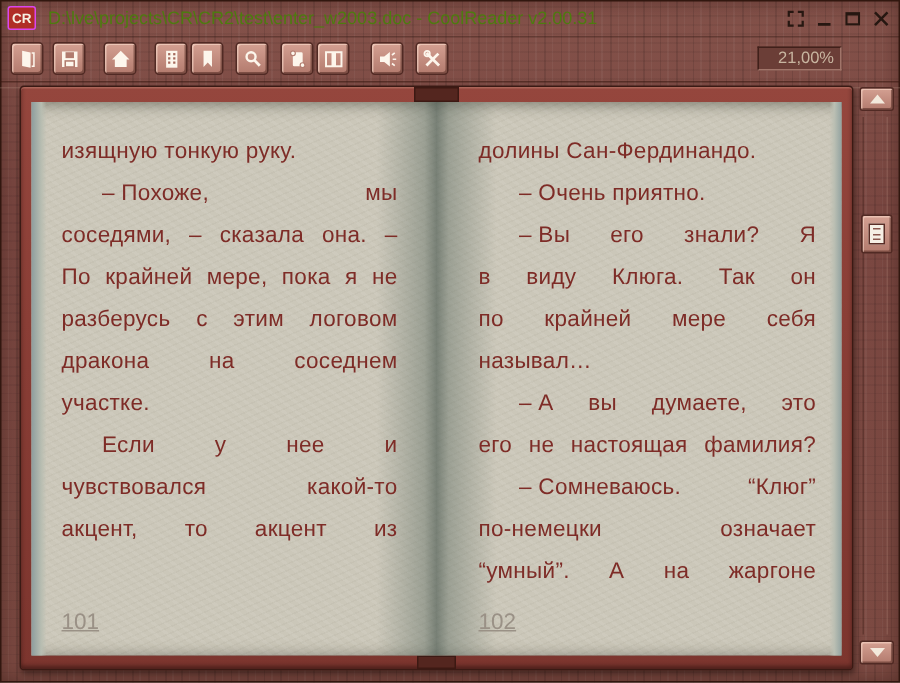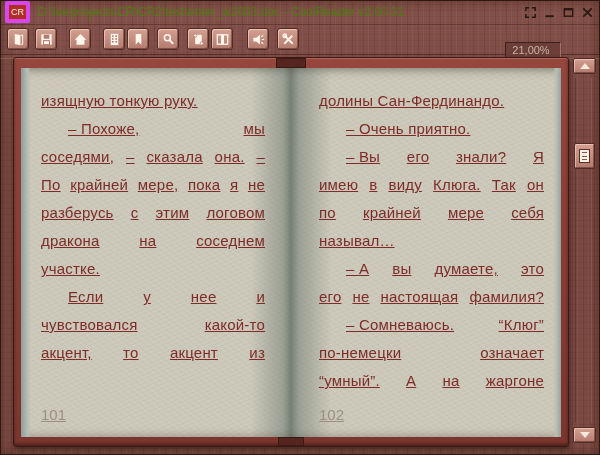--- a/index.html
+++ b/index.html
@@ -8,42 +8,42 @@
     font-family:"Liberation Sans",sans-serif;
     background:
       repeating-linear-gradient(90deg, rgba(0,0,0,.10) 0 1px, transparent 1px 5px, rgba(255,255,255,.045) 5px 6px, transparent 6px 11px),
       repeating-linear-gradient(0deg, rgba(0,0,0,.05) 0 1px, transparent 1px 6px),
       linear-gradient(180deg,#84524a,#7a4741 30%,#7c4a42);
     box-shadow:inset 0 0 0 1px #31170f, inset 0 0 14px rgba(30,10,6,.45);
   }
   
   .titlebar{position:absolute;top:0;left:0;right:0;height:24px;display:flex;align-items:center;
     padding:0 6px 0 5px;border-bottom:1px solid rgba(40,18,12,.35);}
-  .app-icon{width:17px;height:14px;background:#b02d26;border:4px solid #d946ef;border-radius:2px;
-    color:#f6efe2;font-size:9px;font-weight:normal;display:flex;align-items:center;justify-content:center;
+  .app-icon{width:17px;height:14px;background:#b02d26;border:1px solid #d946ef;border-radius:2px;
+    color:#f6efe2;font-size:9px;font-weight:bold;display:flex;align-items:center;justify-content:center;
     letter-spacing:0;line-height:1;}
   .title-text{margin-left:8px;font-size:12px;color:#4d7c0f;white-space:nowrap;overflow:hidden;}
   .win-controls{margin-left:auto;display:flex;align-items:center;gap:5px;}
   .win-btn{width:14px;height:14px;display:flex;align-items:center;justify-content:center;cursor:pointer;}
   .win-btn svg{display:block;}
   
   .toolbar{position:absolute;top:25px;left:0;right:0;height:28px;display:flex;align-items:center;padding-left:7px;}
   .tb-btn{width:22px;height:22px;border:1px solid #512a24;border-radius:3px;box-sizing:border-box;
     background:linear-gradient(180deg,#d6a595 0%,#c08songs376 0%);
     background:linear-gradient(180deg,#d4a092,#b37b6e);
     box-shadow:inset 1px 1px 0 rgba(255,228,212,.55), inset -1px -1px 0 rgba(58,22,16,.45);
     display:flex;align-items:center;justify-content:center;cursor:pointer;}
   .tb-btn svg{display:block;}
   .m6{margin-left:6px;}.m12{margin-left:12px;}.m2{margin-left:2px;}.m8{margin-left:8px;}.m14{margin-left:14px;}
   .groove{position:absolute;top:54px;left:0;right:0;height:3px;
     border-top:1px solid rgba(55,22,15,.55);border-bottom:1px solid rgba(255,215,190,.16);}
   .progress-box{position:absolute;top:31px;right:39px;width:56px;height:16px;box-sizing:border-box;
     background:#6b3e37;border-top:1px solid #40201a;border-left:1px solid #40201a;
     border-bottom:1px solid #a1756a;border-right:1px solid #a1756a;
-    color:#c8b5a0;font-size:11px;line-height:14px;text-align:center;padding-right:4px;margin-top:11px;}
+    color:#c8b5a0;font-size:11px;line-height:14px;text-align:right;padding-right:4px;}
   
   .book{position:absolute;left:13px;top:57px;width:556px;height:390px;
     background:linear-gradient(180deg,#95463d,#8a3e36 40%,#7c352e);
     border:1px solid #3a1a14;border-radius:3px;box-sizing:border-box;
     box-shadow:inset 0 1px 0 rgba(255,198,178,.25), inset 0 -2px 3px rgba(28,10,7,.5), 1px 2px 4px rgba(18,7,4,.5);}
   .notch{position:absolute;left:50%;transform:translateX(-50%);background:#54261f;border:1px solid #3c1913;box-sizing:border-box;}
   .notch.top{top:0;width:30px;height:10px;}
   .notch.bottom{bottom:0;width:26px;height:9px;}
   .pages{position:absolute;left:7px;right:7px;top:10px;bottom:9px;background:#cbc7b9;
     background-image:
@@ -52,21 +52,21 @@
     box-shadow:inset 0 7px 9px -5px rgba(66,66,54,.55), inset 0 -7px 9px -6px rgba(66,66,54,.4);}
   .pages::before{content:"";position:absolute;left:0;top:0;bottom:0;width:10px;
     background:linear-gradient(90deg,#8d9d9d,#b8bdb1 65%, rgba(203,199,185,0));}
   .pages::after{content:"";position:absolute;right:0;top:0;bottom:0;width:8px;
     background:linear-gradient(270deg,#93a3a1,#bbbfb3 60%, rgba(203,199,185,0));}
   .spine{position:absolute;left:50%;top:0;bottom:0;width:80px;transform:translateX(-50%);
     background:linear-gradient(90deg, rgba(88,104,94,0) 0%, rgba(88,104,94,.42) 40%, rgba(64,80,72,.6) 50%, rgba(88,104,94,.42) 60%, rgba(88,104,94,0) 100%);}
   .page{position:absolute;top:19px;color:#7e2c27;font-size:15px;letter-spacing:.2px;}
   .page.left{left:20px;width:224px;}
   .page.right{left:298px;width:225px;}
-  .line{height:28px;line-height:28px;white-space:pre;text-decoration:underline;}
+  .line{height:28px;line-height:28px;white-space:pre;}
   .line.j,.line.ij{display:flex;justify-content:space-between;}
   .line.ij,.line.ie{padding-left:27px;gap:15px;}
   .pagenum{position:absolute;bottom:14px;color:#9a9186;font-size:15px;text-decoration:underline;}
   .pagenum.left{left:20px;}
   .pagenum.right{left:298px;width:225px;text-align:left;}
   
   .sb-btn{position:absolute;box-sizing:border-box;border:1px solid #512a24;border-radius:2px;
     background:linear-gradient(180deg,#d4a092,#b37b6e);
     box-shadow:inset 1px 1px 0 rgba(255,228,212,.5), inset -1px -1px 0 rgba(58,22,16,.45);
     display:flex;align-items:center;justify-content:center;cursor:pointer;}
@@ -227,21 +227,21 @@
         <div class="line j"><span>дракона</span><span>на</span><span>соседнем</span></div>
         <div class="line e">участке.</div>
         <div class="line ij"><span>Если</span><span>у</span><span>нее</span><span>и</span></div>
         <div class="line j"><span>чувствовался</span><span>какой-то</span></div>
         <div class="line j"><span>акцент,</span><span>то</span><span>акцент</span><span>из</span></div>
       </div>
     <div class="page right">
         <div class="line e">долины Сан-Фердинандо.</div>
         <div class="line ie">–&nbsp;Очень приятно.</div>
         <div class="line ij"><span>–&nbsp;Вы</span><span>его</span><span>знали?</span><span>Я</span></div>
-        <div class="line j"><span>имею</span><span>в</span><span>виду</span><span>Клюга.</span><span>Так</span><span>он</span></div>
+        <div class="line j"><span>в</span><span>виду</span><span>Клюга.</span><span>Так</span><span>он</span></div>
         <div class="line j"><span>по</span><span>крайней</span><span>мере</span><span>себя</span></div>
         <div class="line e">называл…</div>
         <div class="line ij"><span>–&nbsp;А</span><span>вы</span><span>думаете,</span><span>это</span></div>
         <div class="line j"><span>его</span><span>не</span><span>настоящая</span><span>фамилия?</span></div>
         <div class="line ij"><span>–&nbsp;Сомневаюсь.</span><span>“Клюг”</span></div>
         <div class="line j"><span>по-немецки</span><span>означает</span></div>
         <div class="line j"><span>“умный”.</span><span>А</span><span>на</span><span>жаргоне</span></div>
       </div>
     <div class="pagenum left">101</div>
     <div class="pagenum right">102</div>

